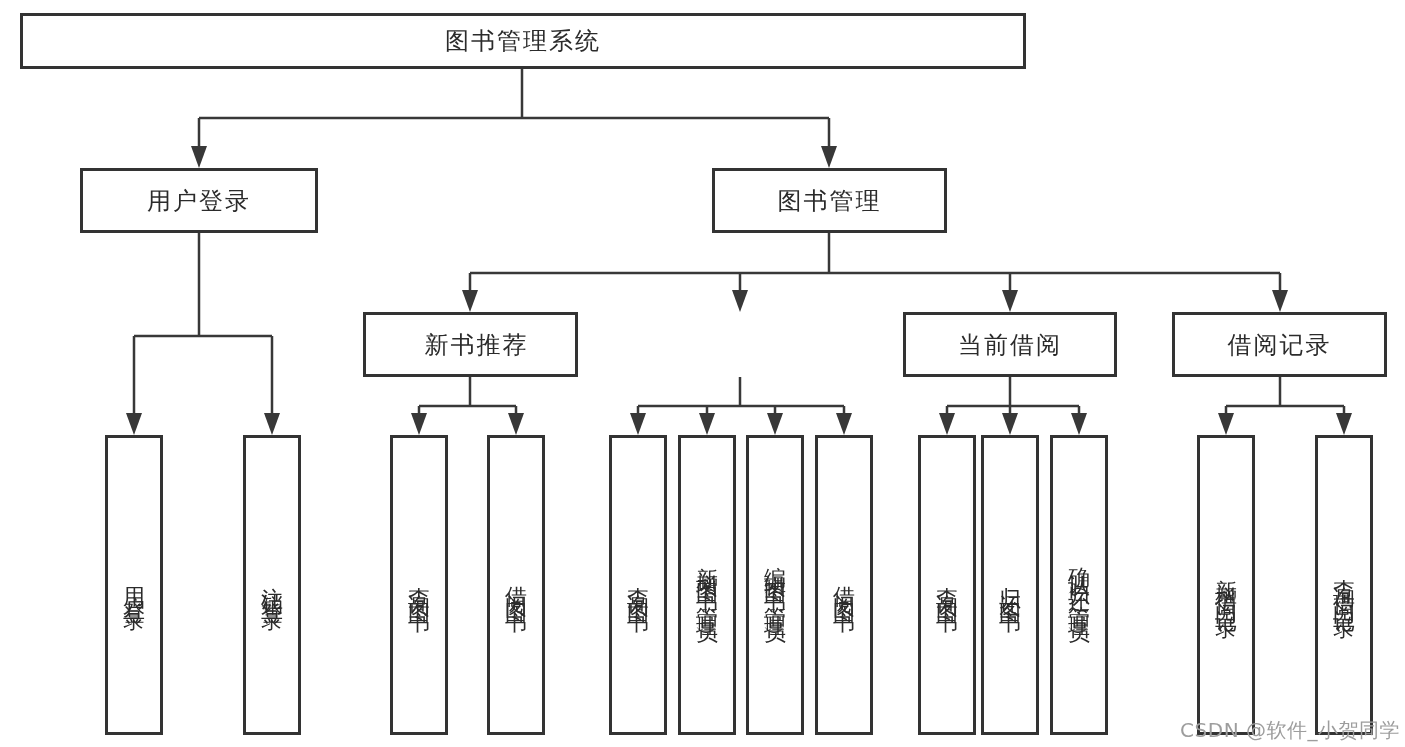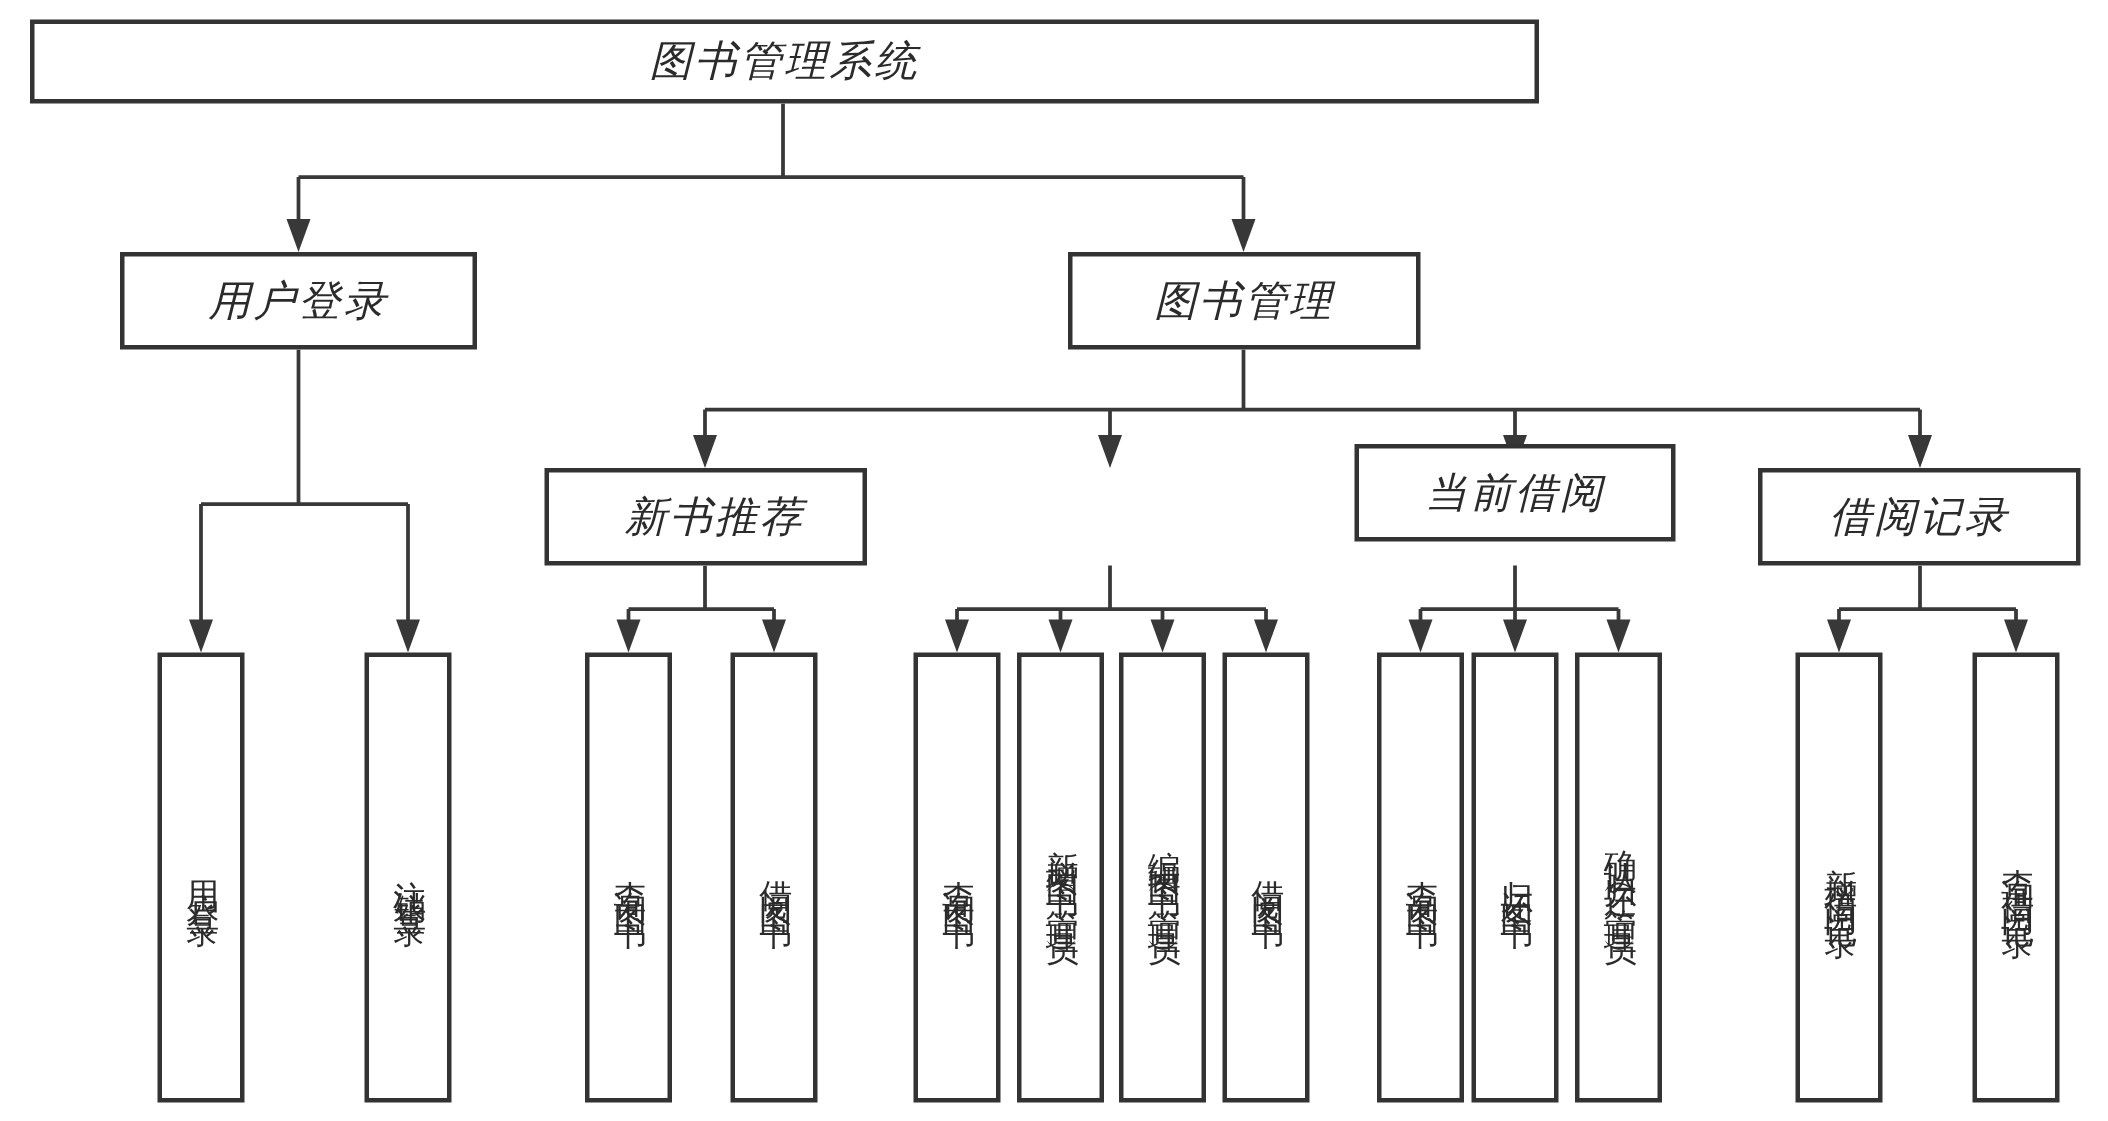--- a/index.html
+++ b/index.html
@@ -29,24 +29,23 @@
     position: absolute;
     box-sizing: border-box;
     background: #ffffff;
     border: 3px solid #333333;
     display: flex;
     align-items: center;
     justify-content: center;
     color: #2b2b2b;
   }
   .hlabel {
-    font-size: 28px;
+    font-size: 24px;
     letter-spacing: 2px;
     white-space: nowrap;
-    font-style: italic;
   }
   .node.lvl { font-size: 25px; }
   .leaf {
     top: 435px;
     width: 58px;
     height: 300px;
   }
   .vlabel {
     writing-mode: vertical-rl;
     font-size: 22px;
@@ -120,21 +119,21 @@
   <div class="node lvl" style="left:80px; top:168px; width:238px; height:65px;">
     <span class="hlabel">用户登录</span>
   </div>
   <div class="node lvl" style="left:712px; top:168px; width:235px; height:65px;">
     <span class="hlabel">图书管理</span>
   </div>
 
   <div class="node lvl" style="left:363px; top:312px; width:215px; height:65px;padding-left:12px;">
     <span class="hlabel">新书推荐</span>
   </div>
-  <div class="node lvl" style="left:903px; top:296px; width:214px; height:65px;">
+  <div class="node lvl" style="left:903px; top:312px; width:214px; height:65px;">
     <span class="hlabel">当前借阅</span>
   </div>
   <div class="node lvl" style="left:1172px; top:312px; width:215px; height:65px;">
     <span class="hlabel">借阅记录</span>
   </div>
 
   <div class="node leaf" style="left:105px;">
     <span class="vlabel">用户登录</span>
   </div>
   <div class="node leaf" style="left:243px;">
@@ -171,14 +170,15 @@
     <span class="vlabel">确认归还（管理员）</span>
   </div>
 
   <div class="node leaf" style="left:1197px;">
     <span class="vlabel">新增借阅记录</span>
   </div>
   <div class="node leaf" style="left:1315px;">
     <span class="vlabel">查询借阅记录</span>
   </div>
 
+  <div id="watermark">CSDN @软件_小贺同学</div>
 
 </div>
 
 </body></html>

